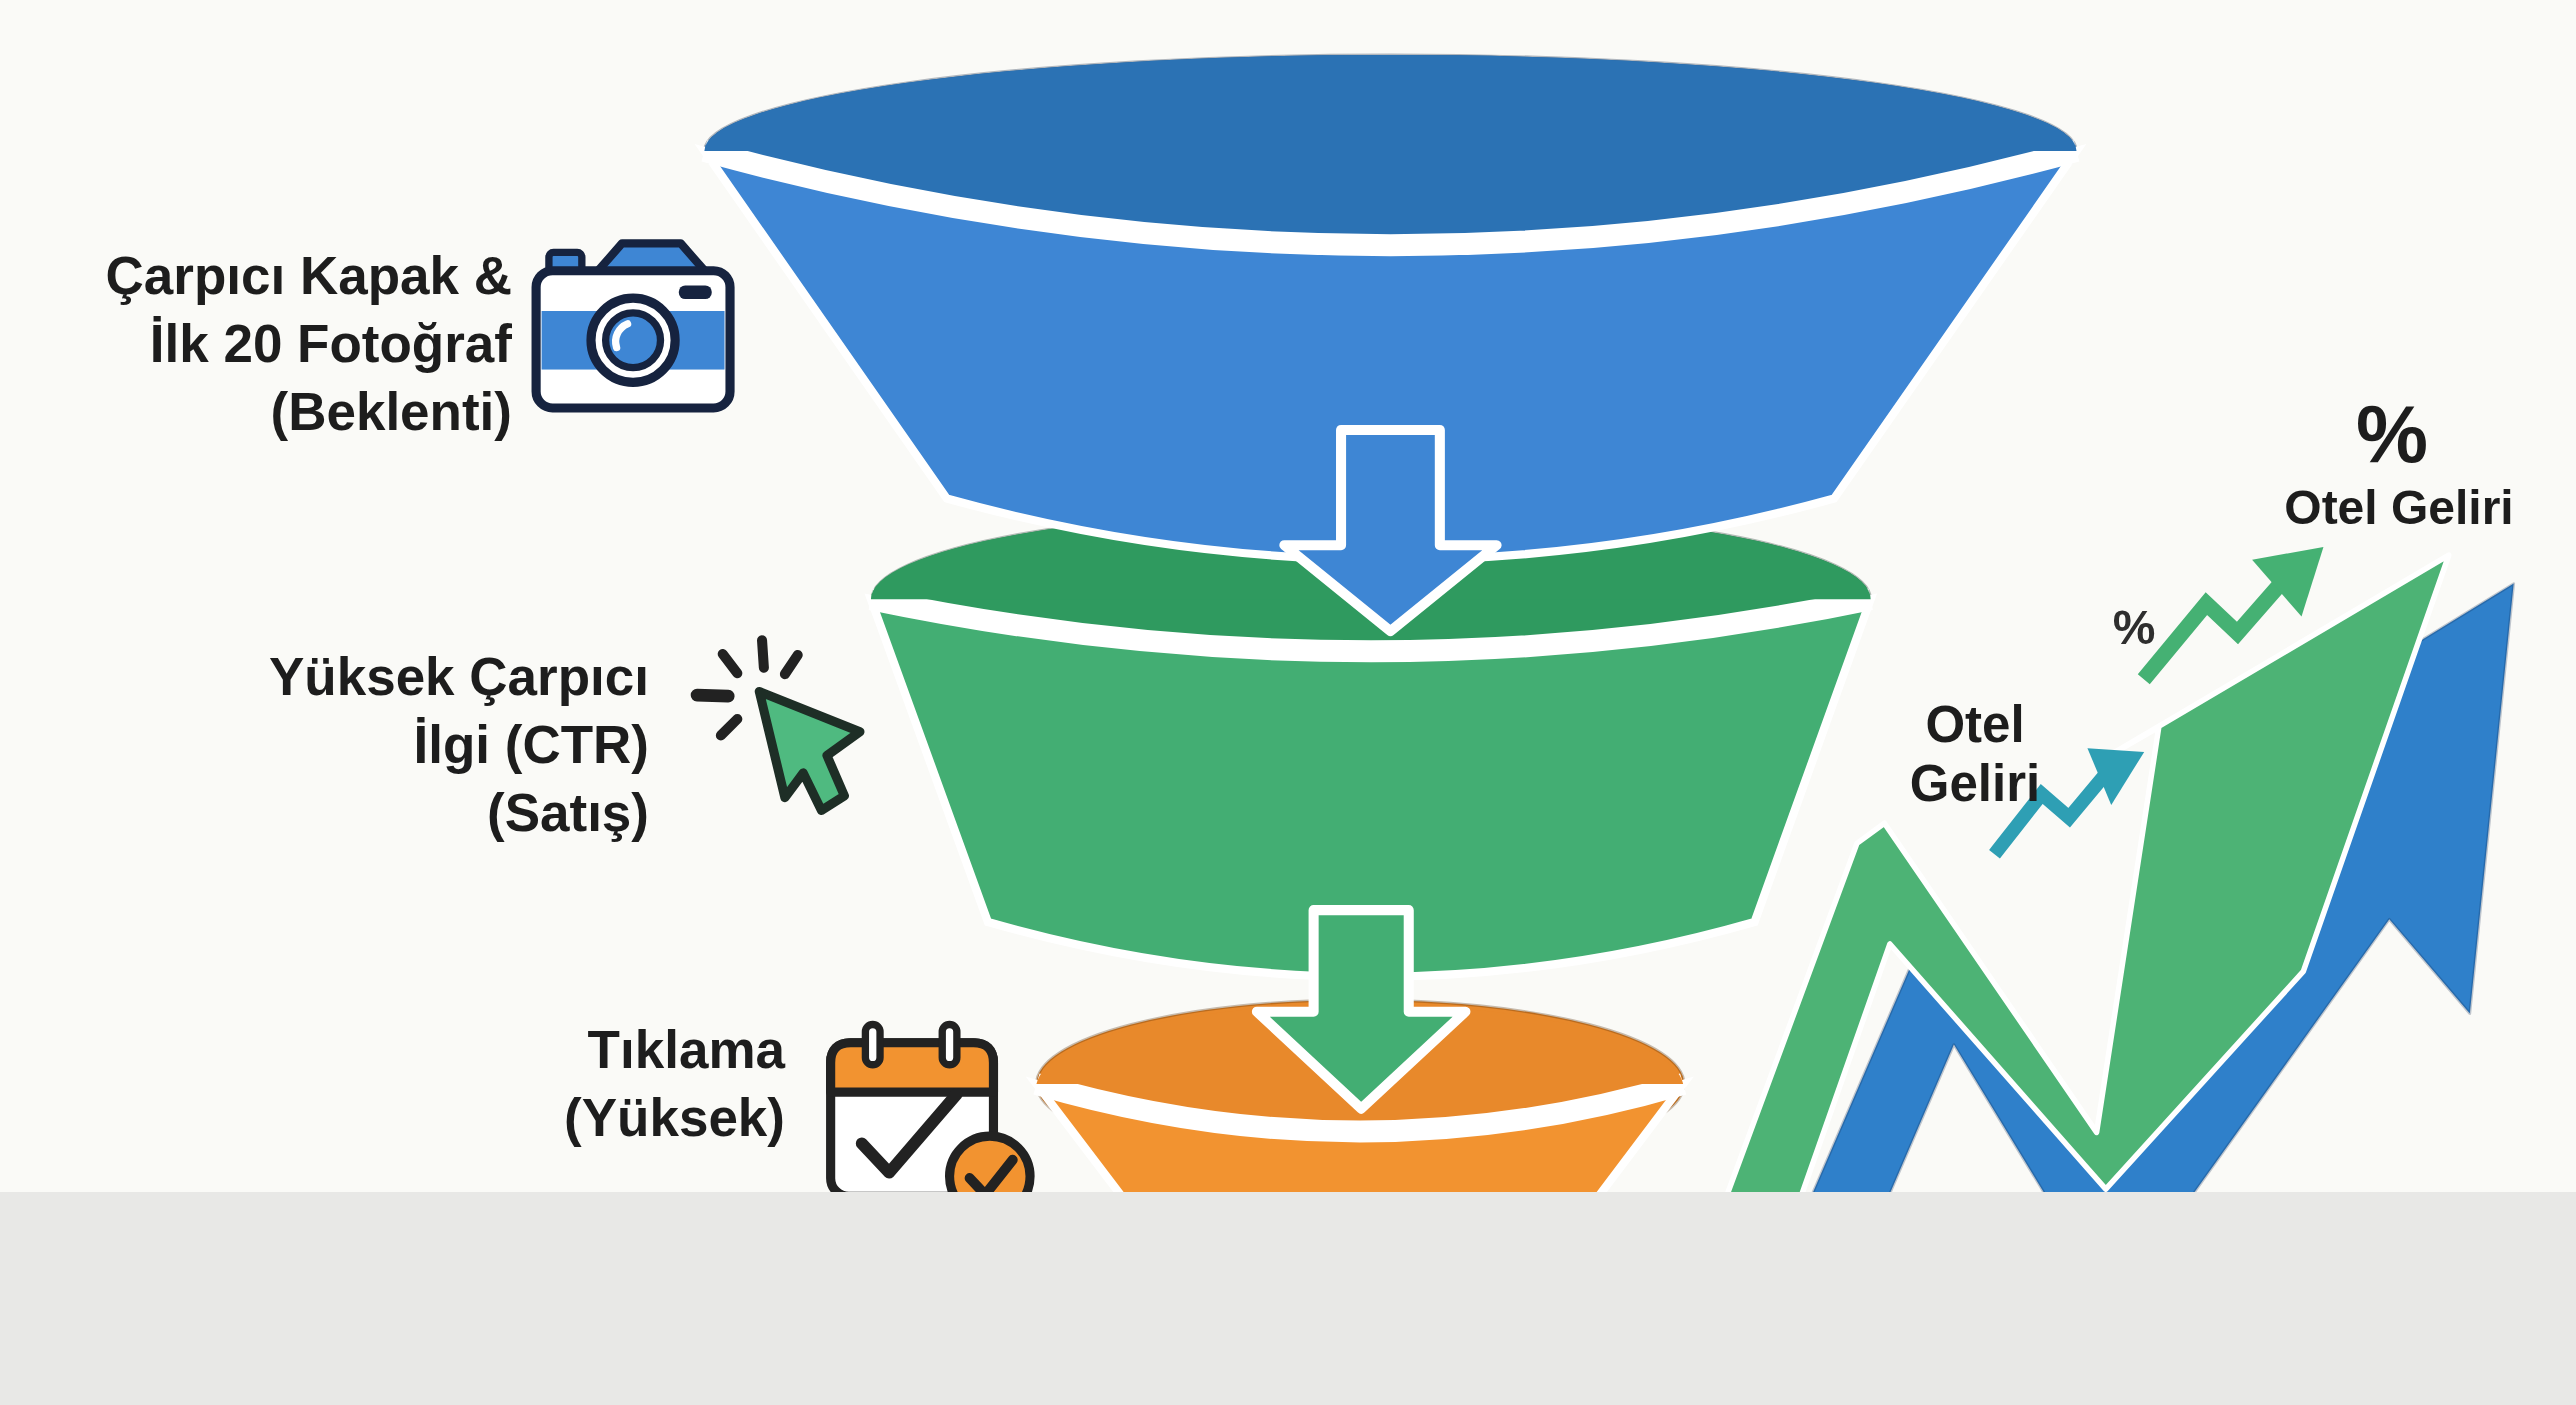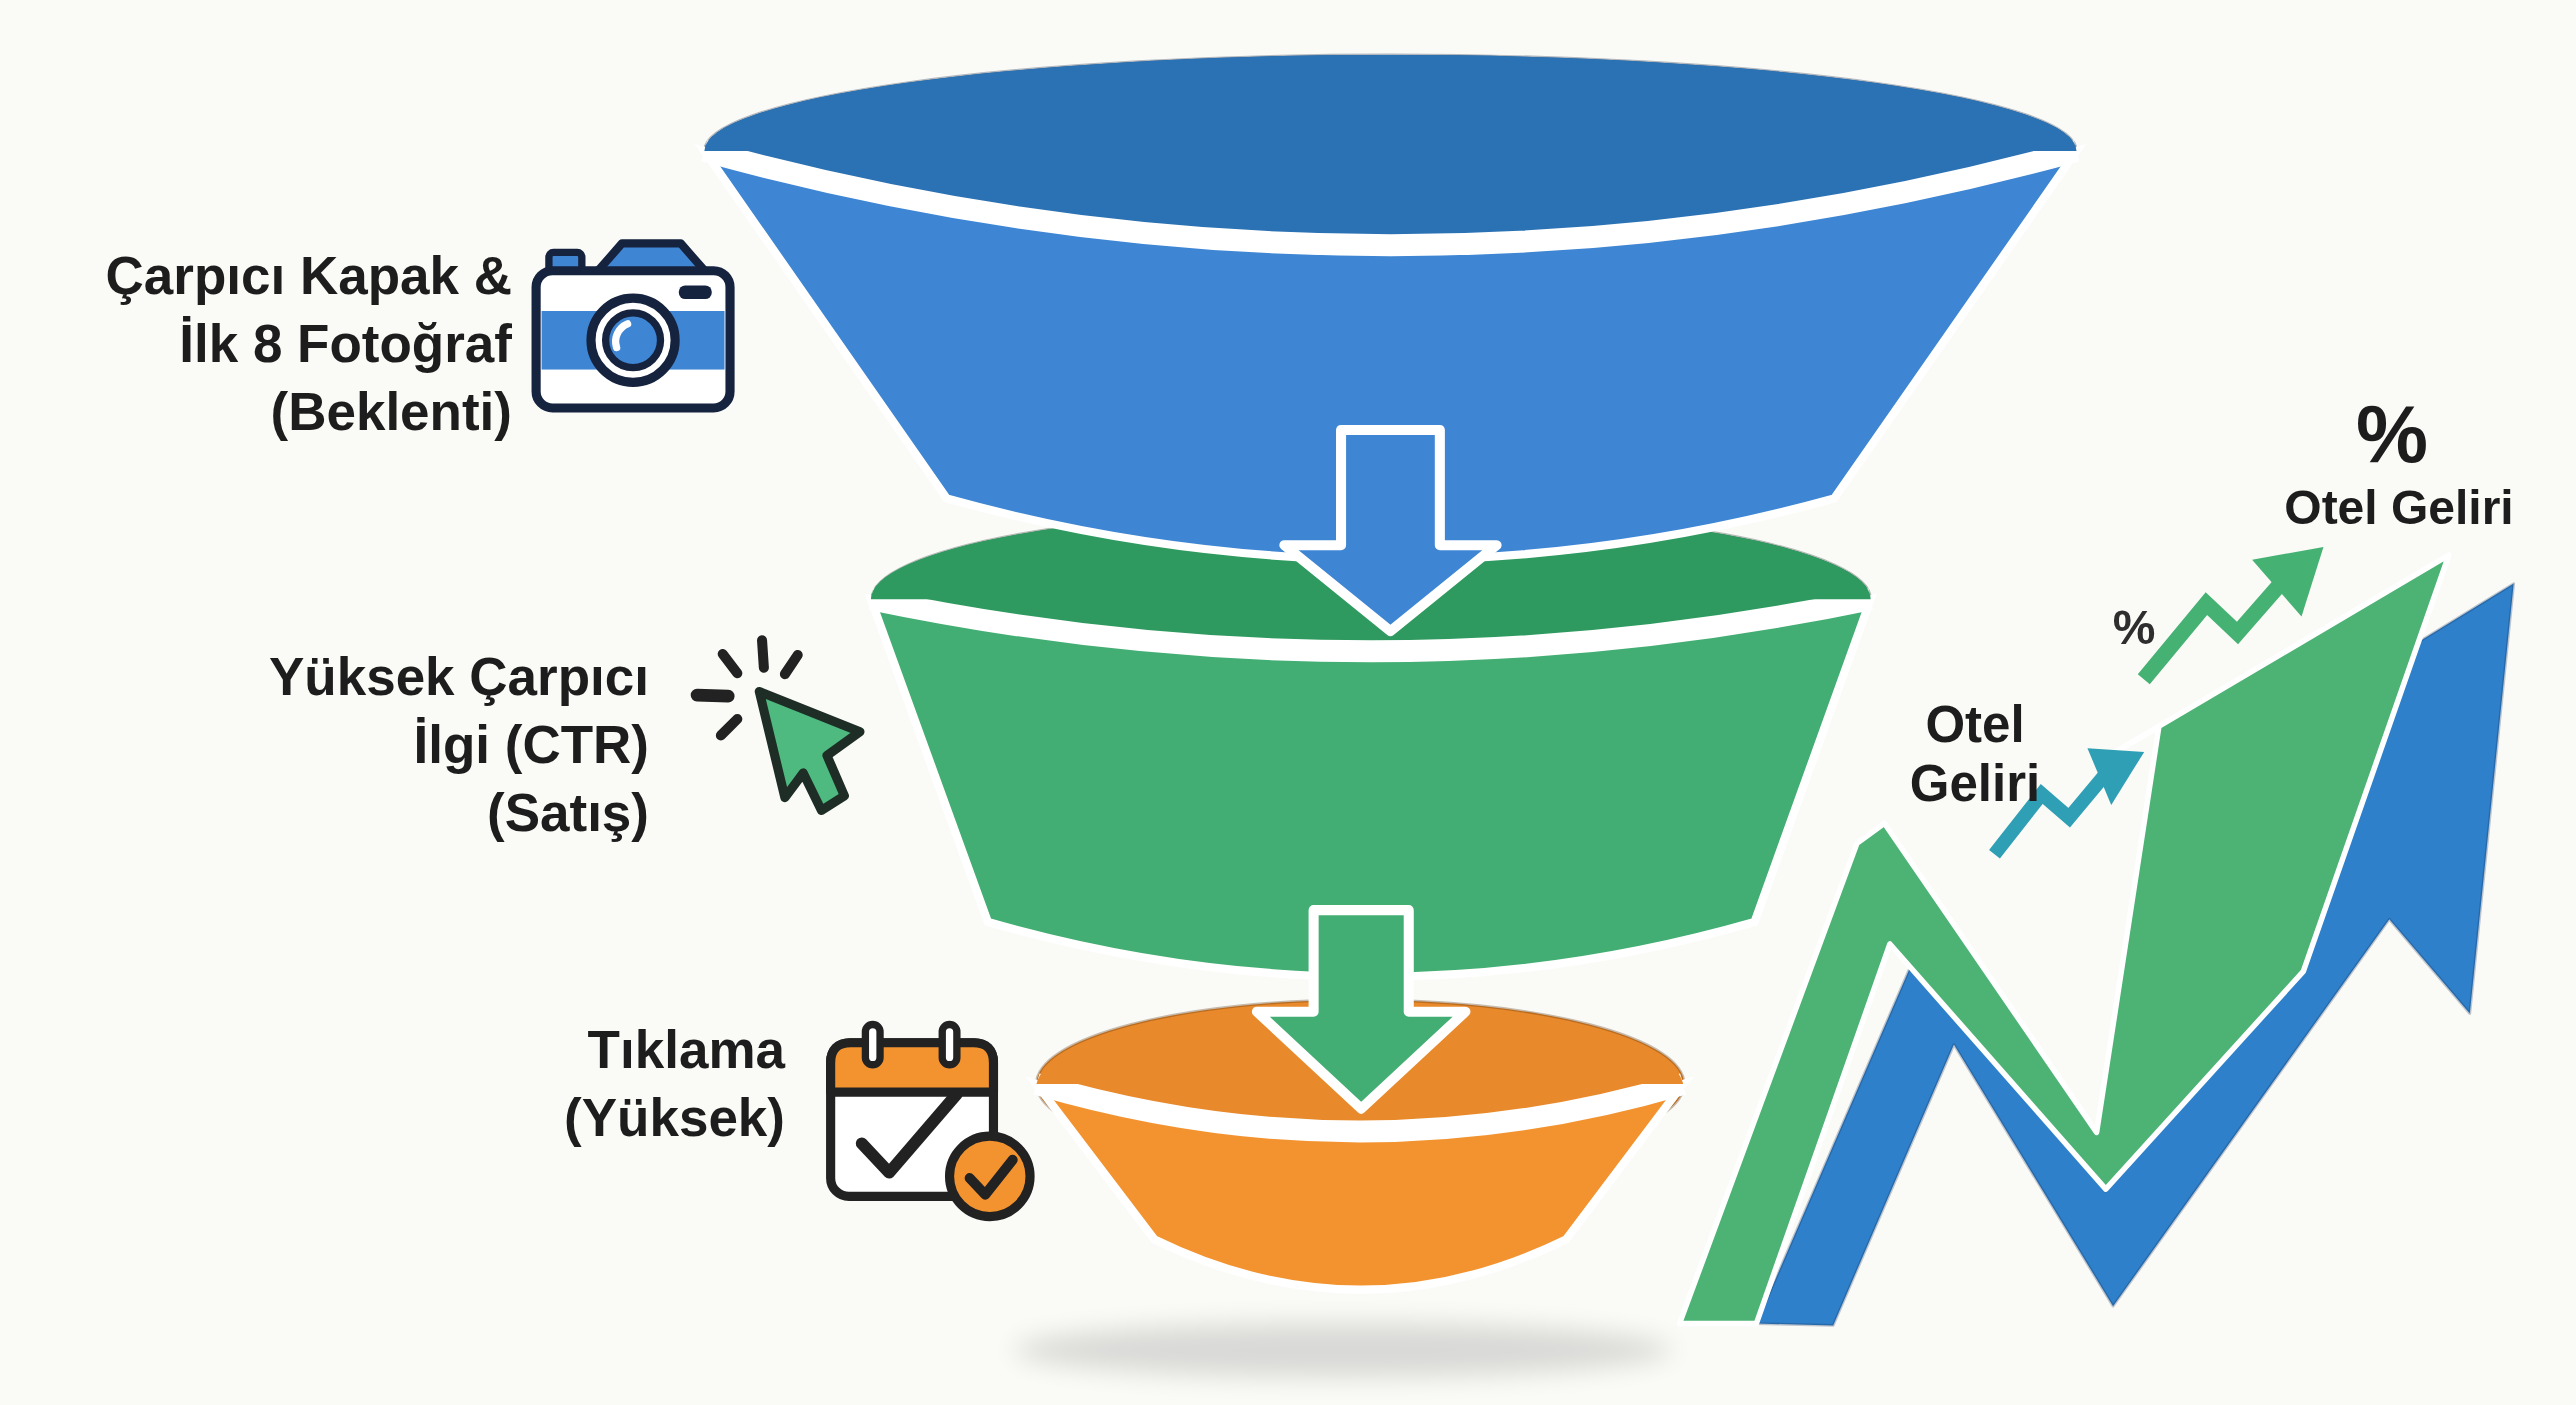--- a/index.html
+++ b/index.html
@@ -1,17 +1,17 @@
 <!DOCTYPE html>
 <html style="font-size:14.6px"><head>
 <meta charset="utf-8">
 <style>
   html,body{margin:0;padding:0;background:#e8e8e6;}
   .canvas{
-    position:relative;width:2576px;height:1405px;overflow:hidden;
+    position:relative;width:2576px;height:1192px;overflow:hidden;
     background:#fafaf7;
     font-family:"Liberation Sans","DejaVu Sans",sans-serif;
   }
   .canvas svg{position:absolute;left:0;top:0;}
   .label{
     position:absolute;color:#1d1d1d;font-weight:700;
     font-size:53px;line-height:68px;text-align:right;white-space:nowrap;
   }
   .rlabel{
     position:absolute;color:#1d1d1d;font-weight:700;text-align:center;
@@ -103,21 +103,21 @@
       <rect x="946" y="1120" width="16" height="44" rx="8" fill="#ffffff" stroke="#222222" stroke-width="8"></rect>
       <rect x="1030" y="1120" width="16" height="44" rx="8" fill="#ffffff" stroke="#222222" stroke-width="8"></rect>
       <path d="M942,1250 L972,1282 L1046,1196" fill="none" stroke="#222222" stroke-width="13"></path>
       <circle cx="1082" cy="1286" r="44" fill="#F29330" stroke="#222222" stroke-width="10"></circle>
       <path d="M1060,1288 L1077,1306 L1107,1268" fill="none" stroke="#222222" stroke-width="11"></path>
     </g>
   </svg>
 
   <div class="label" style="top:242px; right:2064px;">
     <div>Çarpıcı Kapak &amp;</div>
-    <div>İlk 8 Fotoğraf</div>
+    <div>İlk 20 Fotoğraf</div>
     <div>(Beklenti)</div>
   </div>
 
   <div class="label" style="top:643px; right:1927px;">
     <div>Yüksek Çarpıcı</div>
     <div>İlgi (CTR)</div>
     <div>(Satış)</div>
   </div>
 
   <div class="label" style="top:1016px; right:1791px;">

